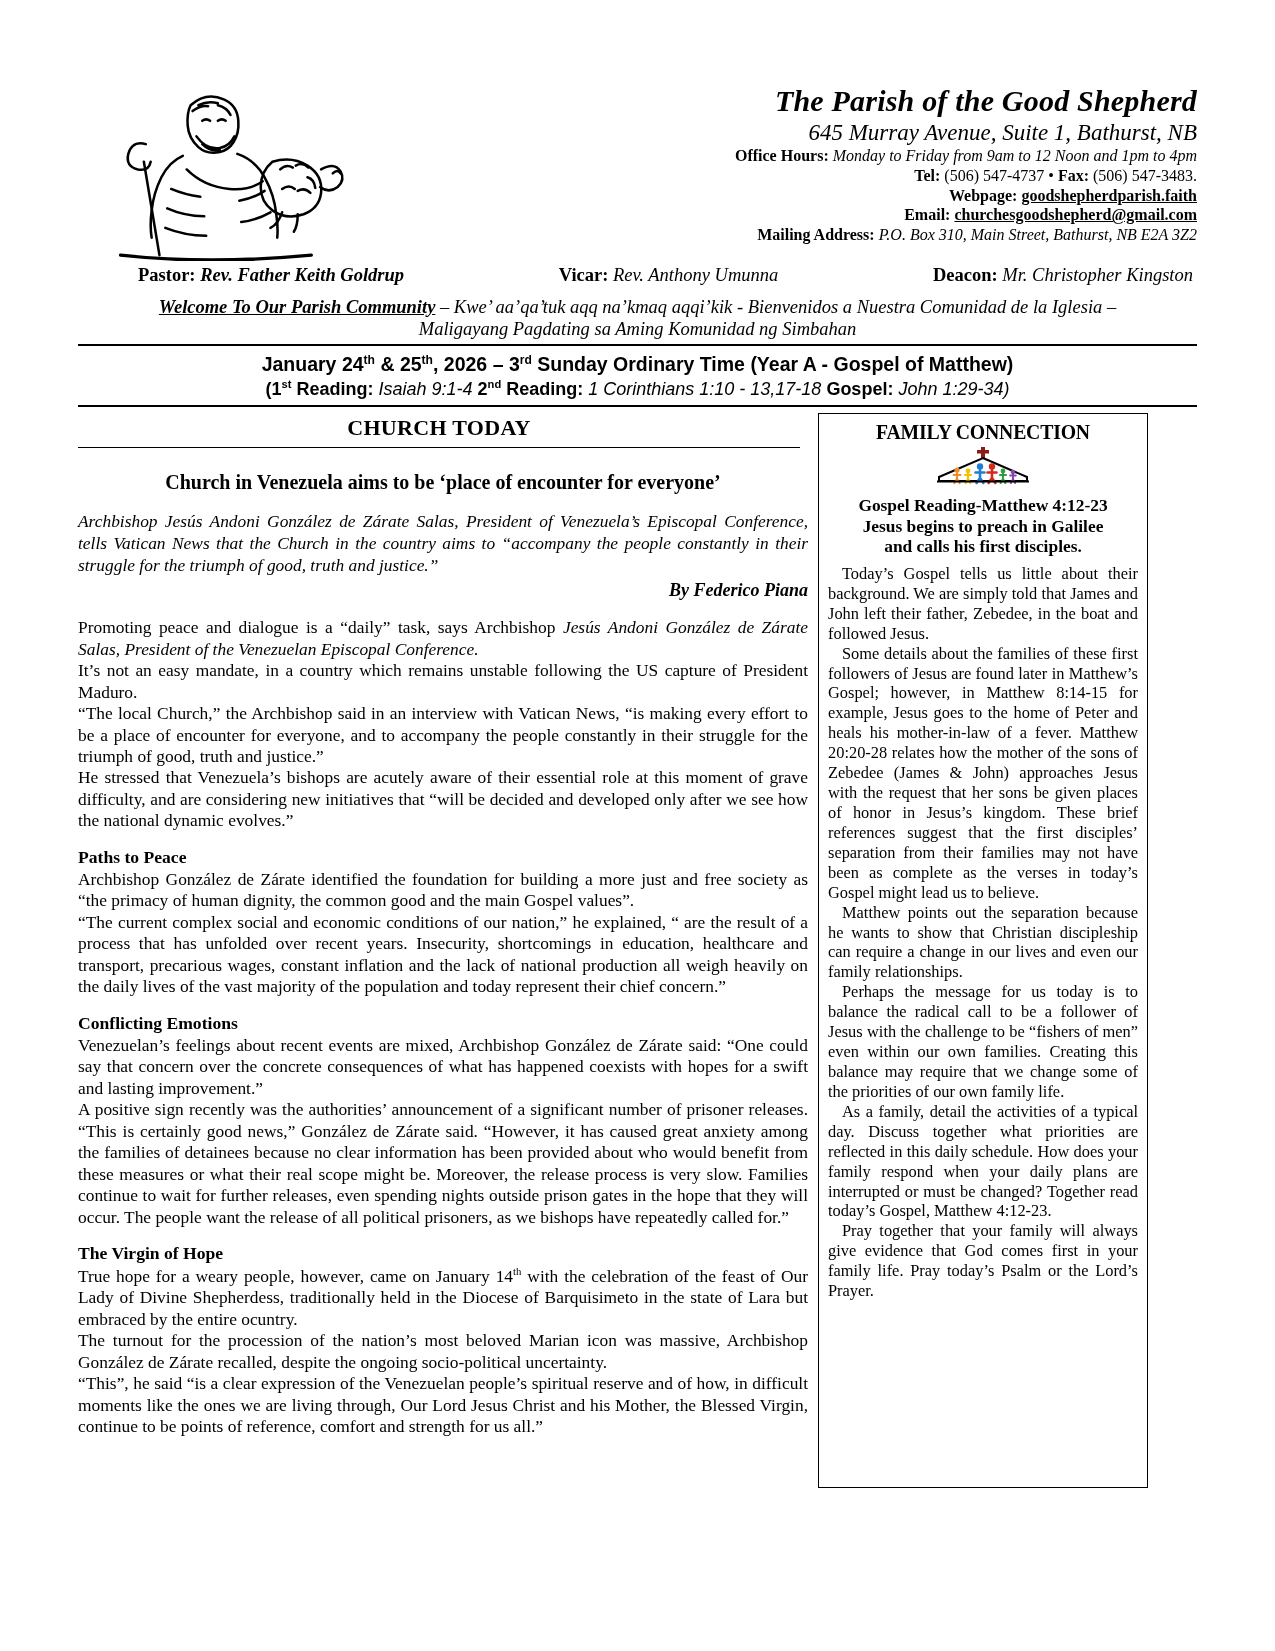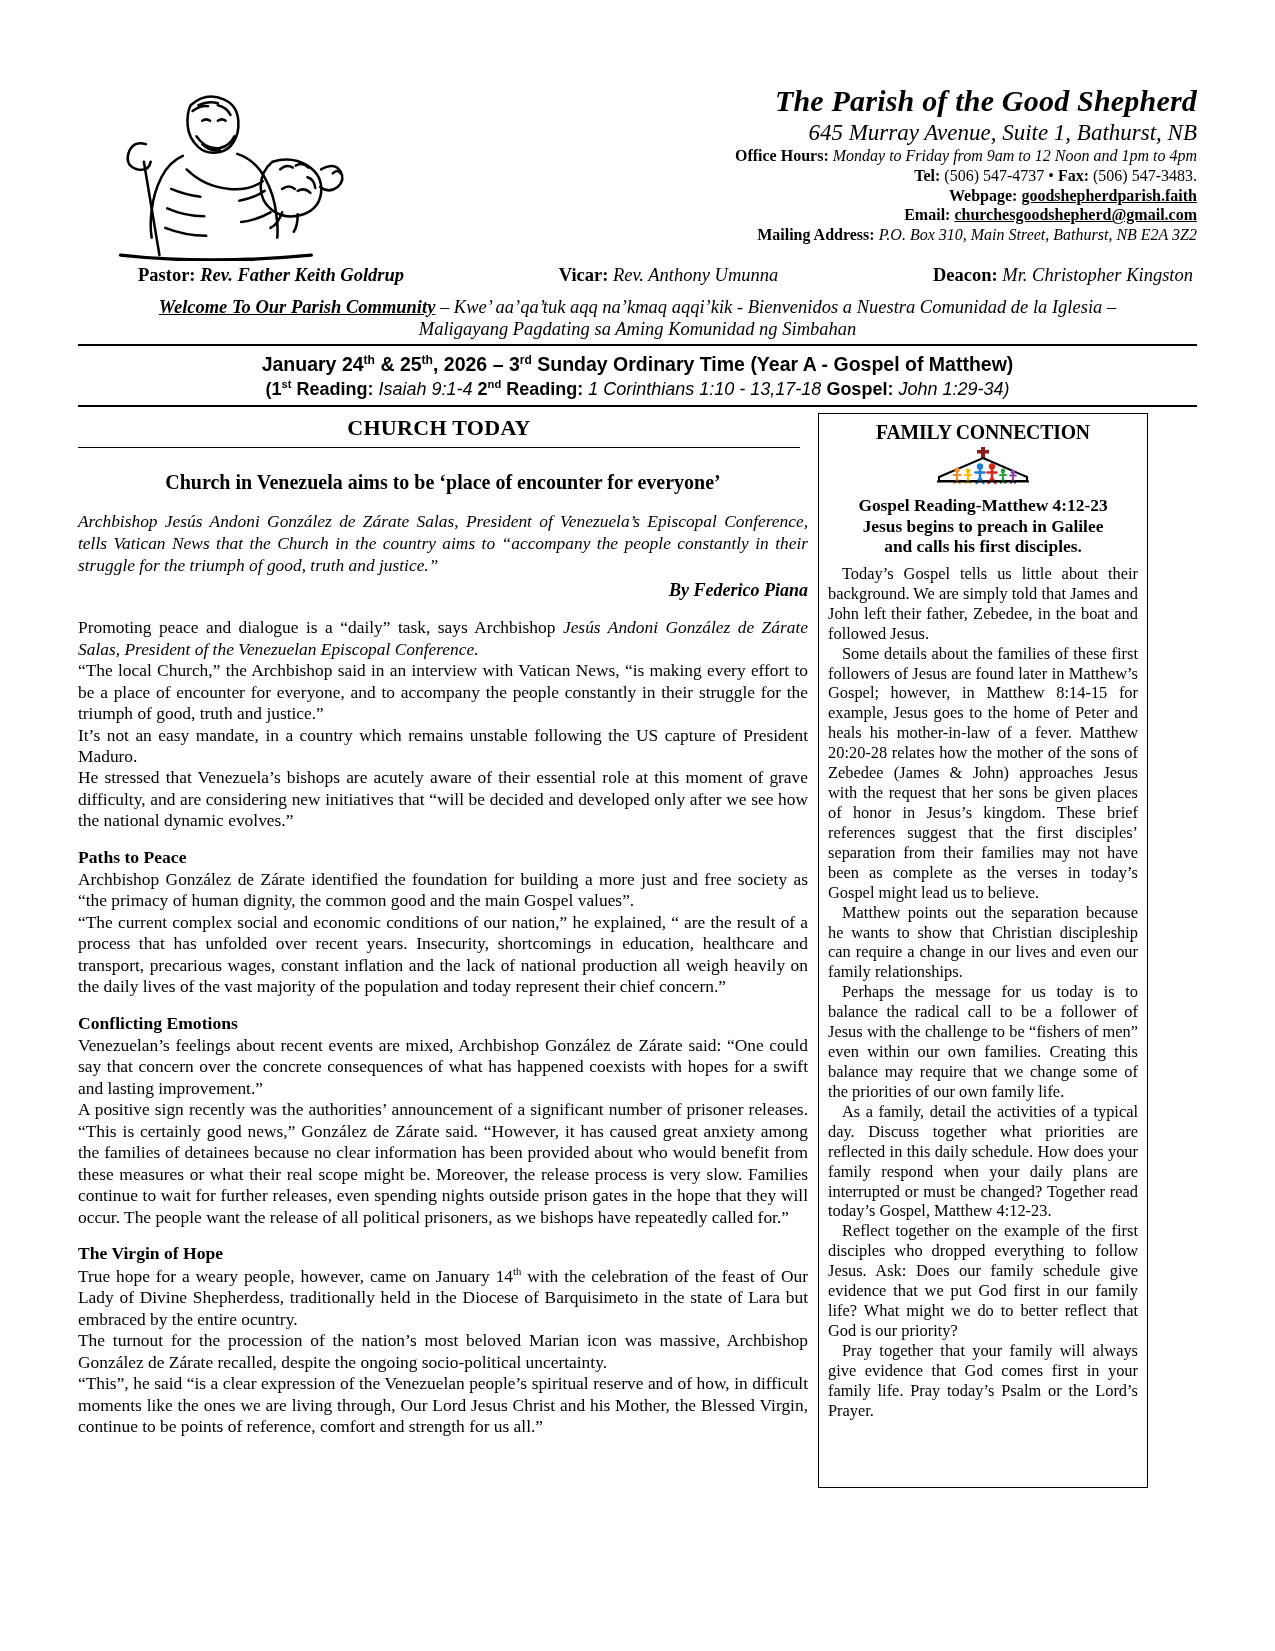--- a/index.html
+++ b/index.html
@@ -296,22 +296,22 @@
   <div class="columns">
 
     <div class="col-main">
       <div class="section-title">CHURCH TODAY</div>
       <div class="article-title">Church in Venezuela aims to be ‘place of encounter for everyone’</div>
 
       <div class="lede">Archbishop Jesús Andoni González de Zárate Salas, President of Venezuela’s Episcopal Conference, tells Vatican News that the Church in the country aims to “accompany the people constantly in their struggle for the triumph of good, truth and justice.”</div>
       <div class="byline">By Federico Piana</div>
 
       <p class="body" style="margin-top:16px"><span>     Promoting peace and dialogue is a “daily” task, says Archbishop </span><i>Jesús Andoni González de Zárate Salas, President of the Venezuelan Episcopal Conference.</i></p>
+      <p class="body">It’s not an easy mandate, in a country which remains unstable following the US capture of President Maduro.</p>
       <p class="body">   “The local Church,” the Archbishop said in an interview with Vatican News, “is making every effort to be a place of encounter for everyone, and to accompany the people constantly in their struggle for the triumph of good, truth and justice.”</p>
-      <p class="body">It’s not an easy mandate, in a country which remains unstable following the US capture of President Maduro.</p>
       <p class="body">He stressed that Venezuela’s bishops are acutely aware of their essential role at this moment of grave difficulty, and are considering new initiatives that “will be decided and developed only after we see how the national dynamic evolves.”</p>
 
       <div class="subhead">Paths to Peace</div>
       <p class="body">   Archbishop González de Zárate identified the foundation for building a more just and free society as “the primacy of human dignity, the common good and the main Gospel values”.</p>
       <p class="body">   “The current complex social and economic conditions of our nation,” he explained, “ are the result of a process that has unfolded over recent years.  Insecurity, shortcomings in education, healthcare and transport, precarious wages, constant inflation and the lack of national production all weigh heavily on the daily lives of the vast majority of the population and today represent their chief concern.”</p>
 
       <div class="subhead">Conflicting Emotions</div>
       <p class="body">   Venezuelan’s feelings about recent events are mixed, Archbishop González de Zárate said: “One could say that concern over the concrete consequences of what has happened coexists with hopes for a swift and lasting improvement.”</p>
       <p class="body">   A positive sign recently was the authorities’ announcement of a significant number of prisoner releases.  “This is certainly good news,” González de Zárate said.  “However, it has caused great anxiety among the families of detainees because no clear information has been provided about who would benefit from these measures or what their real scope might be.  Moreover, the release process is very slow. Families continue to wait for further releases, even spending nights outside prison gates in the hope that they will occur.  The people want the release of all political prisoners, as we bishops have repeatedly called for.”</p>
 
@@ -364,18 +364,17 @@
         <div>Gospel Reading-Matthew 4:12-23</div>
         <div>Jesus begins to preach in Galilee</div>
         <div>and calls his first disciples.</div>
       </div>
 
       <p class="fc-body">Today’s Gospel tells us little about their background.  We are simply told that James and John left their father, Zebedee, in the boat and followed Jesus.</p>
       <p class="fc-body">Some details about the families of these first followers of Jesus are found later in Matthew’s Gospel; however, in Matthew 8:14-15 for example, Jesus goes to the home of Peter and heals his mother-in-law of a fever. Matthew 20:20-28 relates how the mother of the sons of Zebedee (James &amp; John) approaches Jesus with the request that her sons be given places of honor in Jesus’s kingdom. These brief references suggest that the first disciples’ separation from their families may not have been as complete as the verses in today’s Gospel might lead us to believe.</p>
       <p class="fc-body">Matthew points out the separation because he wants to show that Christian discipleship can require a change in our lives and even our family relationships.</p>
       <p class="fc-body">Perhaps the message for us today is to balance the radical call to be a follower of Jesus with the challenge to be “fishers of men” even within our own families. Creating this balance may require that we change some of the priorities of our own family life.</p>
       <p class="fc-body">As a family, detail the activities of a typical day.  Discuss together what priorities are reflected in this daily schedule.  How does your family respond when your daily plans are interrupted or must be changed?  Together read today’s Gospel, Matthew 4:12-23.</p>
-      <p class="fc-body"> Reflect together on the example of the first disciples who dropped everything to follow Jesus.   Ask: Does our family schedule give evidence that we put God first in our family life?  What might we do to better reflect that God is our priority?</p>
       <p class="fc-body">Pray together that your family will always give evidence that God comes first in your family life.  Pray today’s Psalm or the Lord’s Prayer.</p>
     </div>
 
   </div>
 </div>
 
 </body></html>

